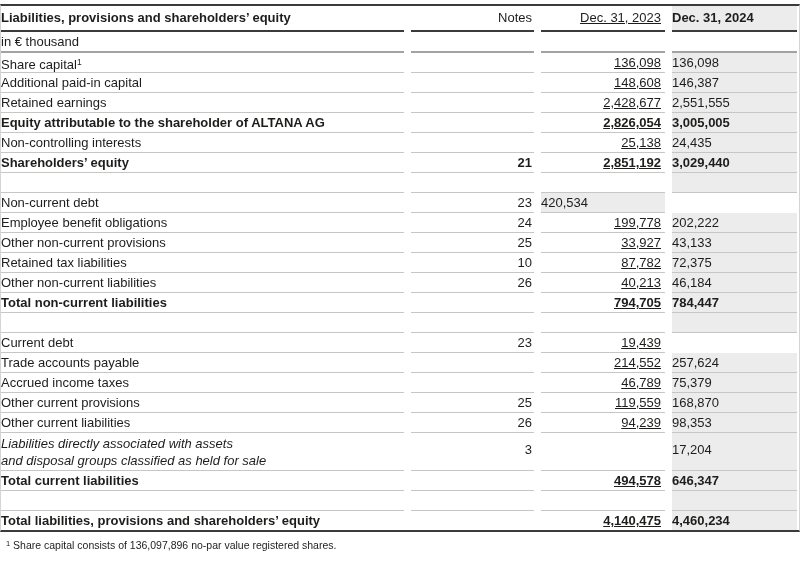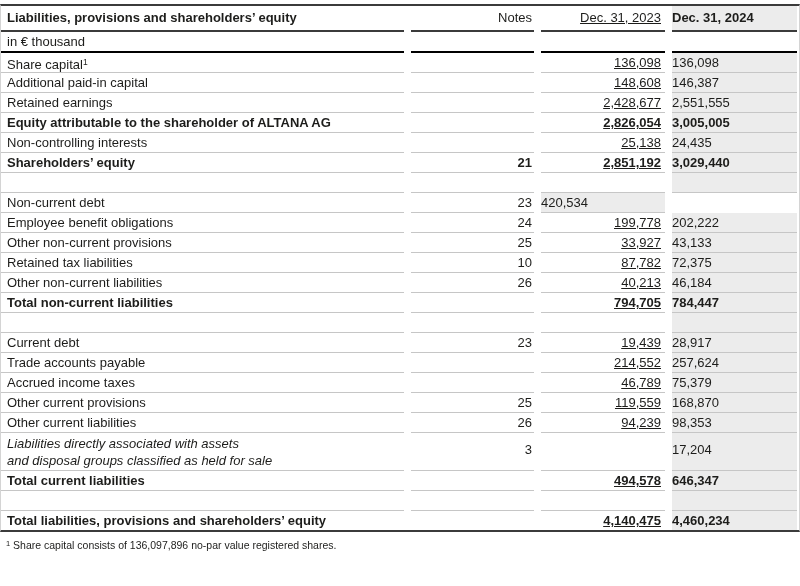--- a/index.html
+++ b/index.html
@@ -26,35 +26,35 @@
     column-gap: 7px;
   }
   .row > div {
     height: 19px;
     line-height: 19px;
     font-size: 13px;
     border-bottom: 1px solid #c6c6c6;
     white-space: nowrap;
     overflow: hidden;
   }
-  .c-label  { text-align: left;  padding-left: 6px; }
+  .c-label  { text-align: left;  }
   .c-notes  { text-align: right; padding-right: 2px; }
   .c-2023   { text-align: right; padding-right: 4px; text-decoration: underline; }
   .c-2024   { text-align: left; padding-right: 1px; background: #ececec; }
 
   .header-row > div {
     height: 24px; line-height: 24px;
     border-bottom: 2px solid #3b3b3b;
   }
   .header-row .c-label { font-weight: 700; }
   .header-row .c-2024  { font-weight: 700; }
 
   .unit-row > div {
     height: 19px; line-height: 19px;
-    border-bottom: 2px solid #000000;
+    border-bottom: 2px solid #a3a3a3;
   }
   .unit-row .c-2024 { background: transparent; }
 
   .bold > div { font-weight: 700; }
 
   .row-tall > div { height: 37px; }
   .row-tall .c-label {
     white-space: pre-line;
     line-height: 17px;
     padding-top: 2px;
@@ -189,21 +189,20 @@
       <div class="c-label"></div>
       <div class="c-notes"></div>
       <div class="c-2023"></div>
       <div class="c-2024"></div>
     </div>
 
     <div class="row">
       <div class="c-label">Current debt</div>
       <div class="c-notes">23</div>
       <div class="c-2023">19,439</div>
-      <div class="c-2024">28,917</div>
     </div>
 
     <div class="row">
       <div class="c-label">Trade accounts payable</div>
       <div class="c-notes"></div>
       <div class="c-2023">214,552</div>
       <div class="c-2024">257,624</div>
     </div>
 
     <div class="row">

